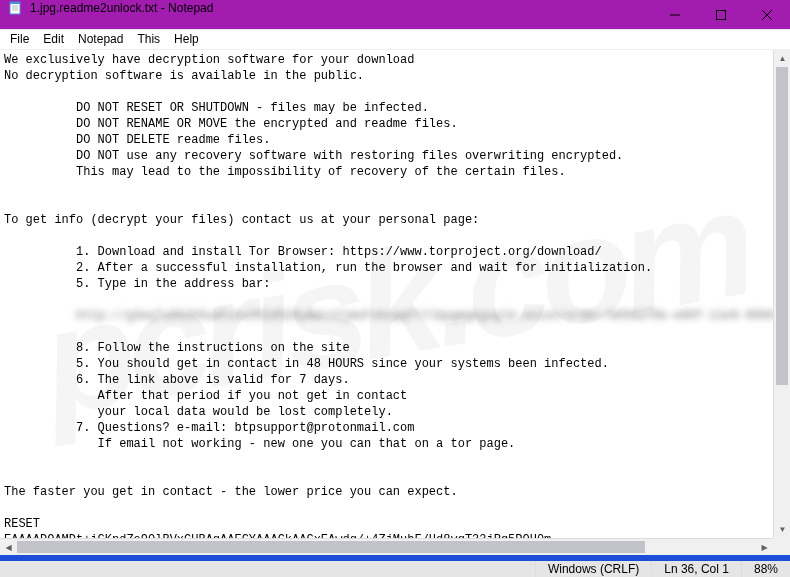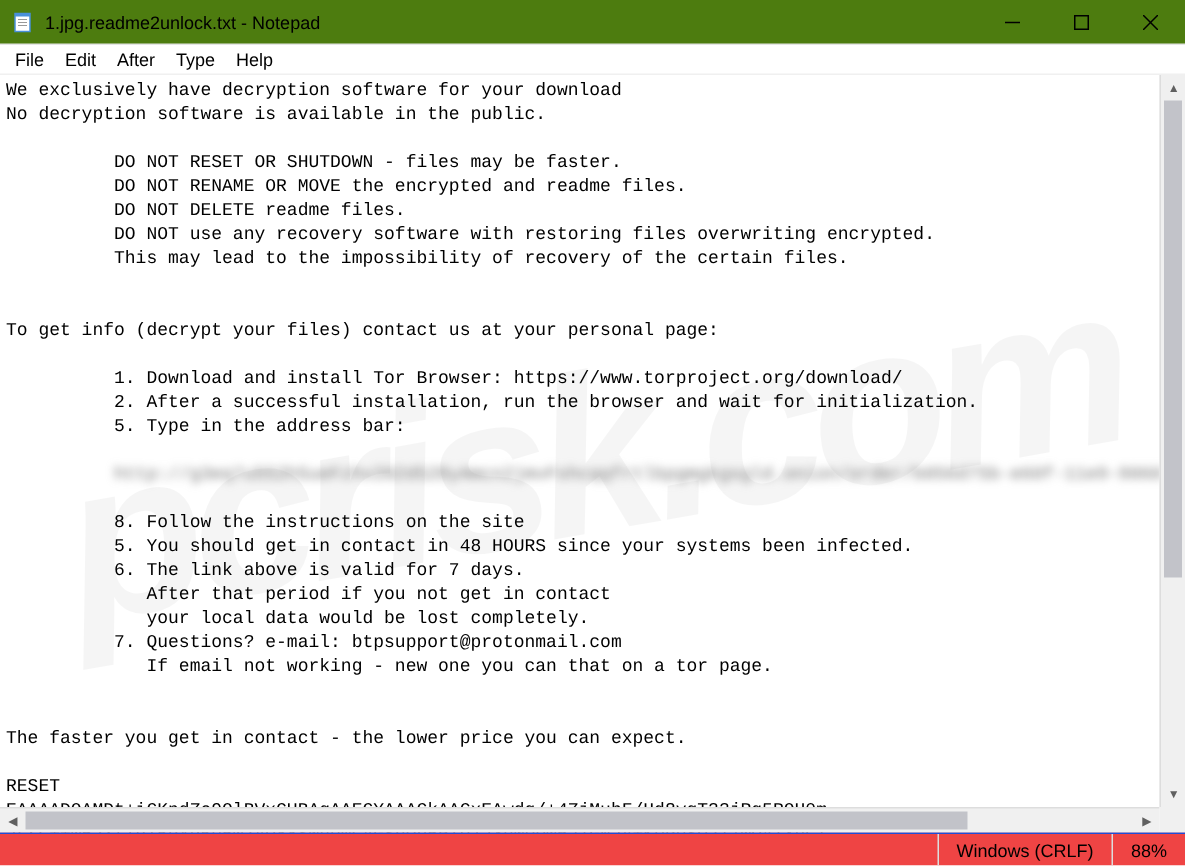--- a/index.html
+++ b/index.html
@@ -6,24 +6,24 @@
     body {
       font-family: "Segoe UI", Tahoma, sans-serif;
       background: #fff;
       width: 790px;
       height: 577px;
       overflow: hidden;
       position: relative;
     }
     .titlebar {
       height: 30px;
-      background: #4d7c0f;
+      background: #a21caf;
       border-bottom: 1px solid #e5e5e5;
       display: flex;
-      align-items: center;
+      align-items: flex-start;
       justify-content: space-between;
     }
     .titlebar-left {
       display: flex;
       align-items: center;
       padding-left: 8px;
       gap: 6px;
     }
     .titlebar-icon {
       width: 16px; height: 16px;
@@ -43,21 +43,20 @@
       display: flex;
       align-items: center;
       justify-content: center;
       font-size: 10px;
       color: #000;
       cursor: pointer;
     }
     .menubar {
       height: 20px;
       display: flex;
-      align-items: center;
       padding: 0 4px;
       font-size: 12px;
       gap: 2px;
       border-bottom: 1px solid #f0f0f0;
     }
     .menu-item {
       padding: 2px 6px;
       cursor: pointer;
     }
     .content-wrap {
@@ -109,24 +108,24 @@
       width:17px; height:17px;
       display:flex; align-items:center; justify-content:center;
       font-size:8px; color:#606060; cursor:pointer;
     }
     .sb-track-v { flex:1; position:relative; }
     .sb-thumb-v { position:absolute; left:2px; right:2px; top:0; height:70%; background:#c2c3c9; }
     .sb-track-h { flex:1; position:relative; }
     .sb-thumb-h { position:absolute; top:2px; bottom:2px; left:0; width:85%; background:#c2c3c9; }
     .sb-corner { position:absolute; right:0; bottom:0; width:17px; height:17px; background:#f0f0f0; }
     .statusbar {
-      height:22px; background:#ef4444;
+      height:22px; background:#e5e5e5;
       display:flex; align-items:flex-end;
       font-size:12px; color:#000;
-      border-top:1px solid #1d4ed8;
+      border-top:6px solid #1d4ed8;
     }
     .status-cell {
       padding: 0 12px;
       height:100%;
       display:flex; align-items:center;
       border-left:1px solid #ddd;
     }
     .status-spacer { flex:1; }
   </style>
 </head>
@@ -161,31 +160,31 @@
           <line x1="0" y1="0" x2="10" y2="10" stroke="#000" stroke-width="1"></line>
           <line x1="10" y1="0" x2="0" y2="10" stroke="#000" stroke-width="1"></line>
         </svg>
     </div>
   </div>
 </div>
 
 <div class="menubar">
   <span class="menu-item">File</span>
   <span class="menu-item">Edit</span>
-  <span class="menu-item">After</span>
-  <span class="menu-item">Type</span>
+  <span class="menu-item">Notepad</span>
+  <span class="menu-item">This</span>
   <span class="menu-item">Help</span>
 </div>
 
 <div class="content-wrap">
   <div class="watermark">pcrisk.com</div>
   <div class="content"><span>We exclusively have decryption software for your download</span>
 <span>No decryption software is available in the public.</span>
 <span></span>
-<span>          DO NOT RESET OR SHUTDOWN - files may be faster.</span>
+<span>          DO NOT RESET OR SHUTDOWN - files may be infected.</span>
 <span>          DO NOT RENAME OR MOVE the encrypted and readme files.</span>
 <span>          DO NOT DELETE readme files.</span>
 <span>          DO NOT use any recovery software with restoring files overwriting encrypted.</span>
 <span>          This may lead to the impossibility of recovery of the certain files.</span>
 <span></span>
 <span></span>
 <span>To get info (decrypt your files) contact us at your personal page:</span>
 <span></span>
 <span>          1. Download and install Tor Browser: https://www.torproject.org/download/</span>
 <span>          2. After a successful installation, run the browser and wait for initialization.</span>
@@ -225,14 +224,15 @@
       <div class="sb-thumb-h"></div>
     </div>
     <div class="sb-btn">▶</div>
   </div>
   <div class="sb-corner"></div>
 </div>
 
 <div class="statusbar">
   <div class="status-spacer"></div>
   <div class="status-cell">Windows (CRLF)</div>
+  <div class="status-cell">Ln 36, Col 1</div>
   <div class="status-cell">88%</div>
 </div>
 
 </body></html>

